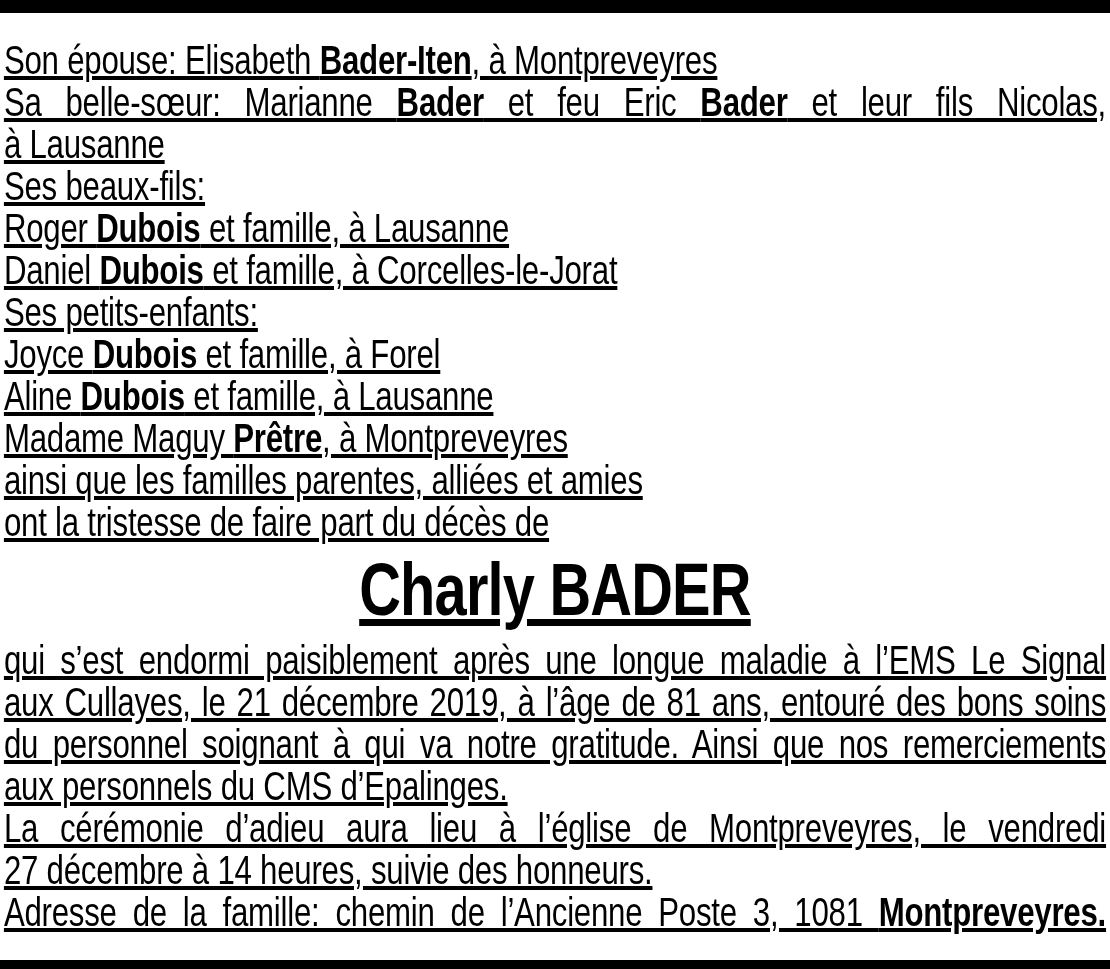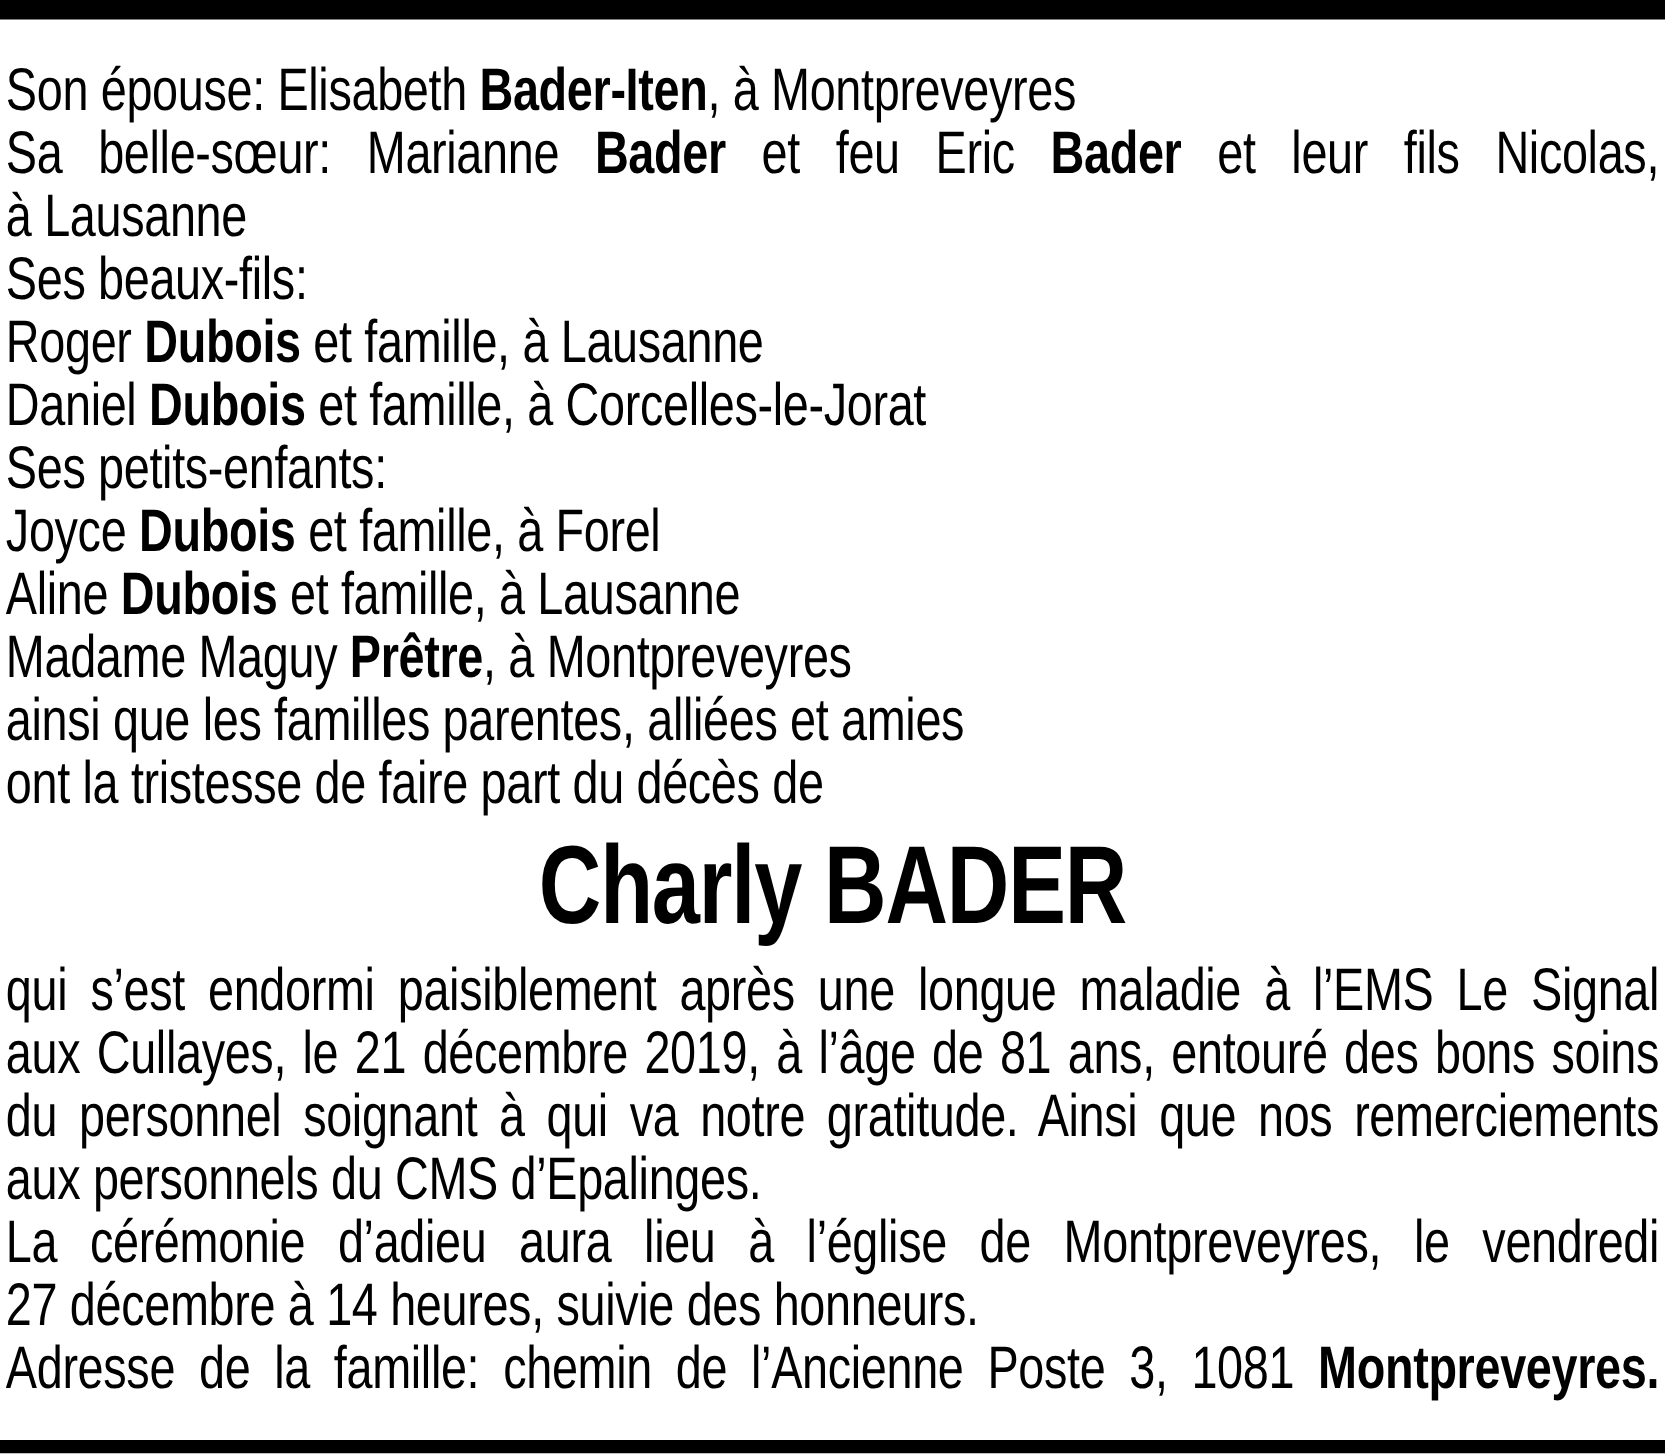--- a/index.html
+++ b/index.html
@@ -12,20 +12,21 @@
     background: #ffffff;
     color: #000000;
     overflow: hidden;
     position: relative;
     font-family: "Liberation Sans", "DejaVu Sans", sans-serif;
   }
   .page {
     position: relative;
     width: 1013px;
     height: 969px;
+    text-decoration: underline;
   }
   .rule {
     background: #000000;
     width: 1110px;
   }
   .rule.top {
     height: 13px;
   }
   .rule.bottom {
     position: absolute;

